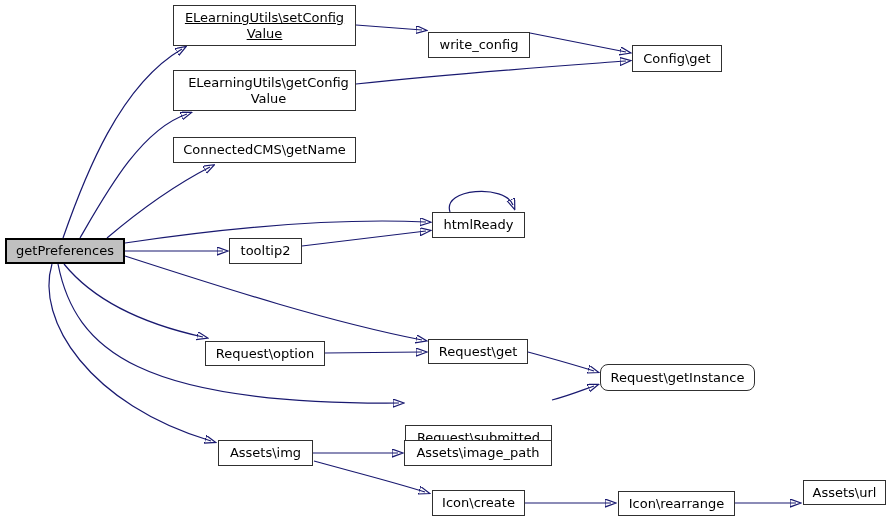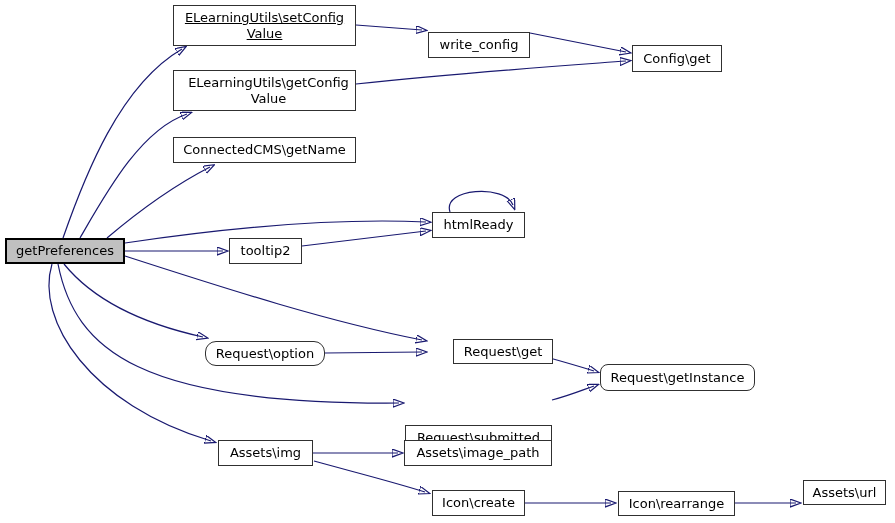--- a/index.html
+++ b/index.html
@@ -108,25 +108,25 @@
   </div>
 
   <div class="node" style="left:432px; top:212px; width:93px; height:26px;">
     <span>htmlReady</span>
   </div>
 
   <div class="node" style="left:229px; top:238px; width:73px; height:26px;">
     <span>tooltip2</span>
   </div>
 
-  <div class="node" style="left:205px; top:341px; width:120px; height:25px;border-radius:11px;">
+  <div class="node" style="left:205px; top:341px; width:120px; height:25px;">
     <span>Request\option</span>
   </div>
 
-  <div class="node" style="left:428px; top:339px; width:100px; height:25px;margin-left:25px;">
+  <div class="node" style="left:428px; top:339px; width:100px; height:25px;">
     <span>Request\get</span>
   </div>
 
   <div class="node" style="left:600px; top:364px; width:155px; height:27px;border-radius:8px;">
     <span>Request\getInstance</span>
   </div>
 
   <div class="node" style="left:405px; top:390px; width:147px; height:26px;margin-top:35px;">
     <span>Request\submitted</span>
   </div>

